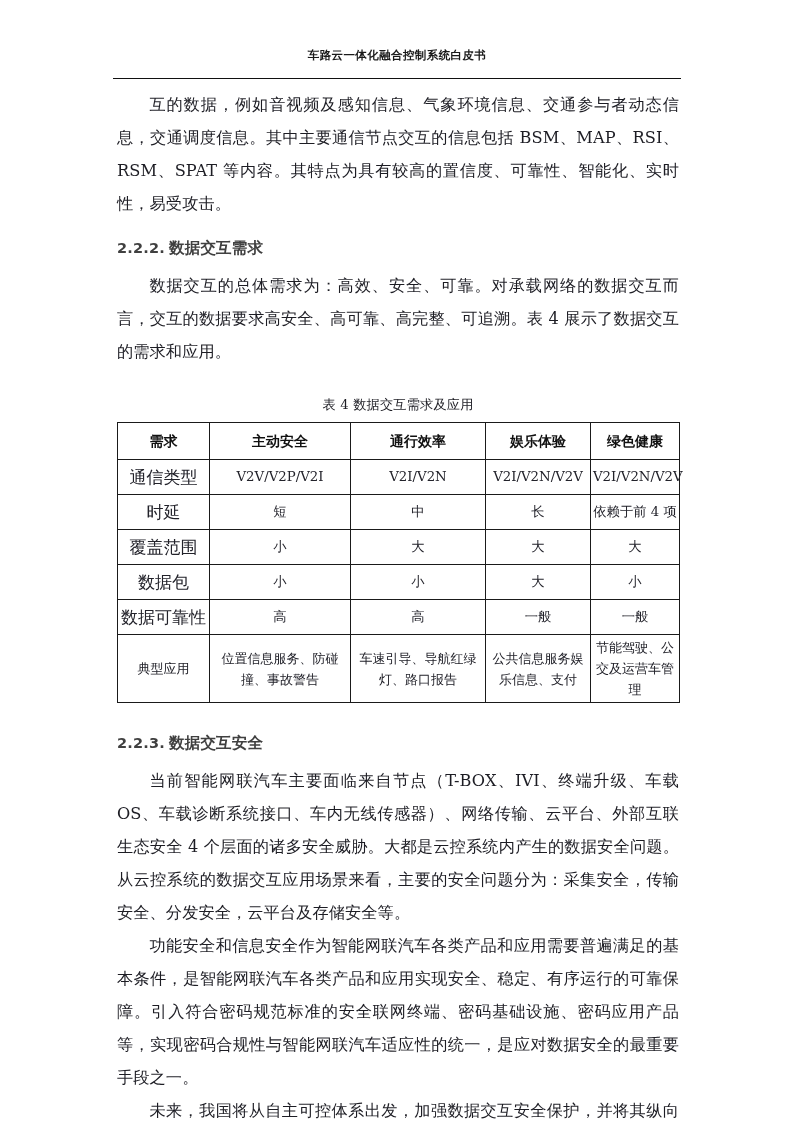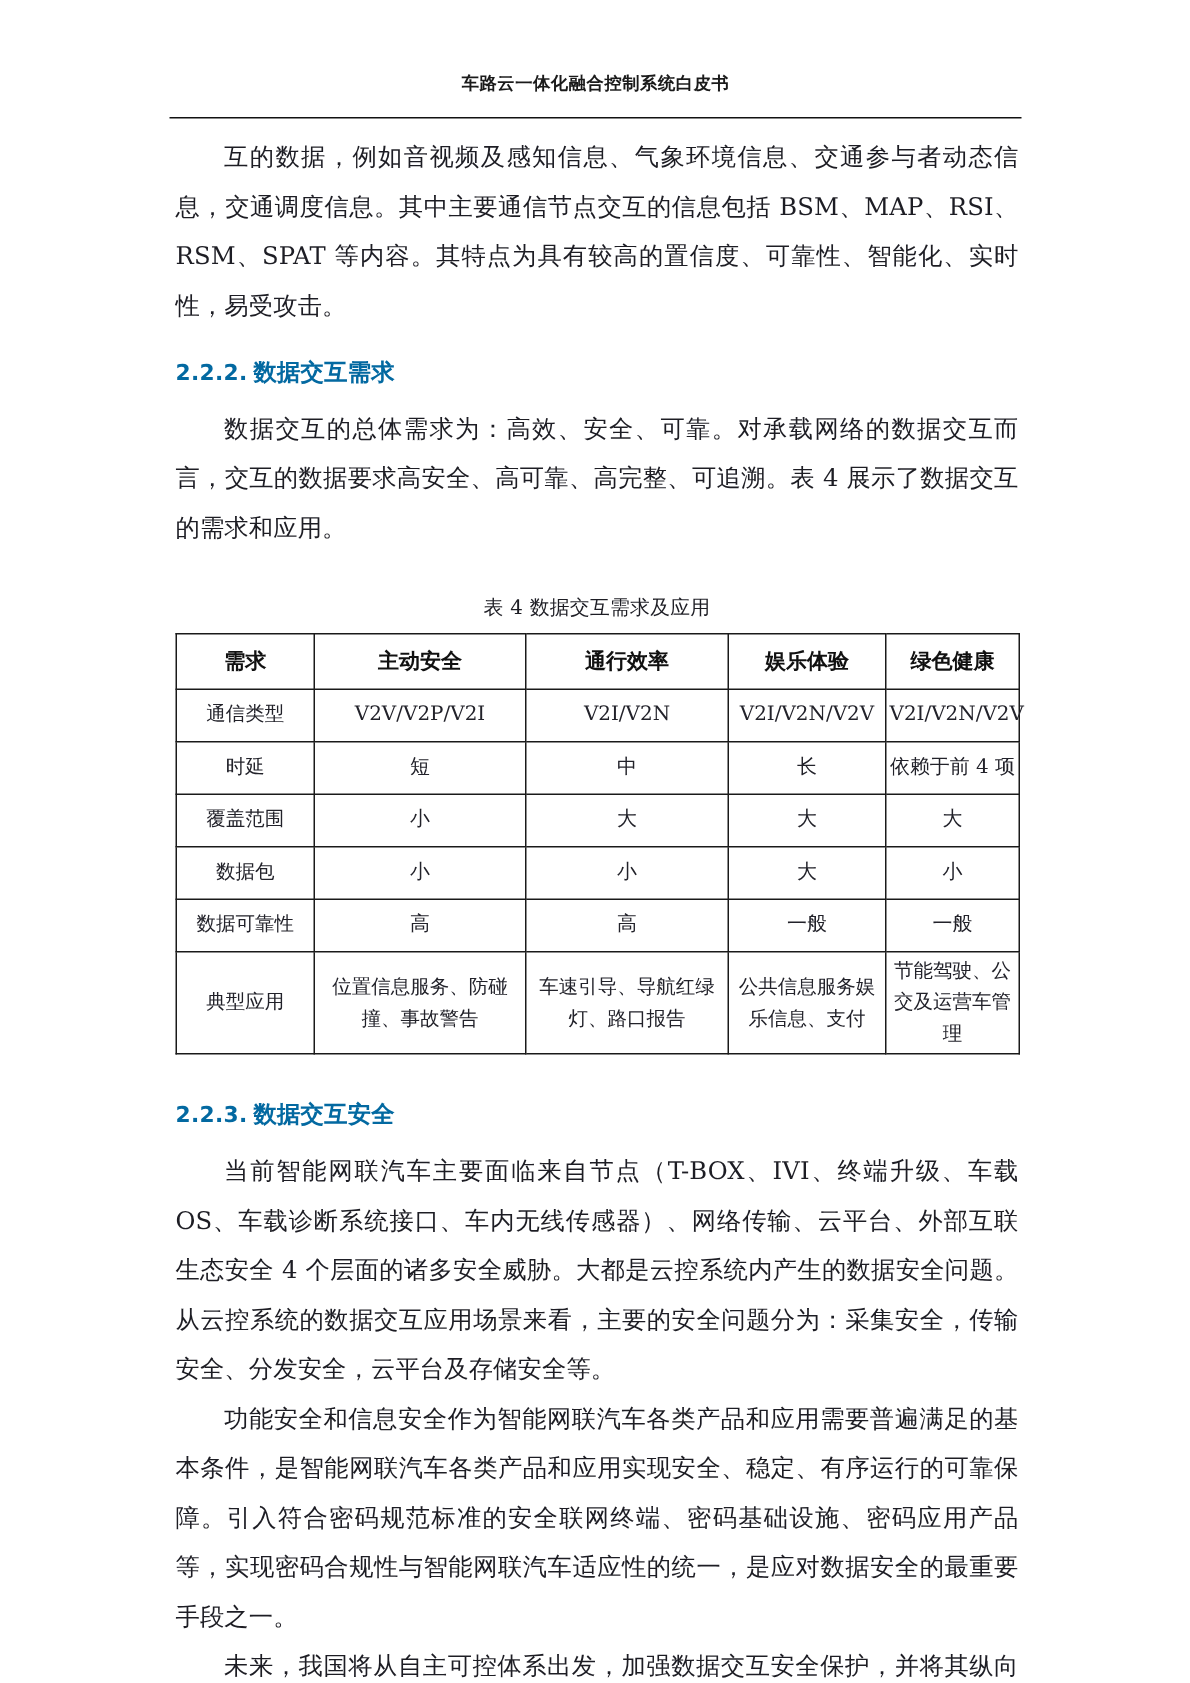--- a/index.html
+++ b/index.html
@@ -57,21 +57,21 @@
     text-justify: inter-ideograph;
     text-indent: 2em;
     color: #1d1d24;
     letter-spacing: 0.1px;
   }
 
   h3.section-heading {
     margin: 18px 0 10px 0;
     font-size: 14.5px;
     font-weight: bold;
-    color: #0369a1;
+    color: #404040;
     font-family: "DejaVu Sans", "Liberation Sans", sans-serif;
     letter-spacing: 0.2px;
   }
   h3.section-heading .num {
     display: inline-block;
     min-width: 52px;
   }
   h3.section-heading .ttl {
     font-size: 15.5px;
   }
@@ -113,21 +113,21 @@
   table.data-table tbody td {
     height: 30px;
   }
   table.data-table tbody tr:last-child td {
     height: 52px;
     font-size: 13px;
     line-height: 21px;
   }
   table.data-table tbody td.rowhead {
     font-family: "DejaVu Sans", "Liberation Sans", sans-serif;
-    font-size: 13px;
+    font-size: 17px;
   }
   table.data-table tbody tr:last-child td.rowhead {
     font-size: 13px;
   }
   col.c0 { width: 92px; }
   col.c1 { width: 141px; }
   col.c2 { width: 135px; }
   col.c3 { width: 105px; }
   col.c4 { width: 89px; }
 

